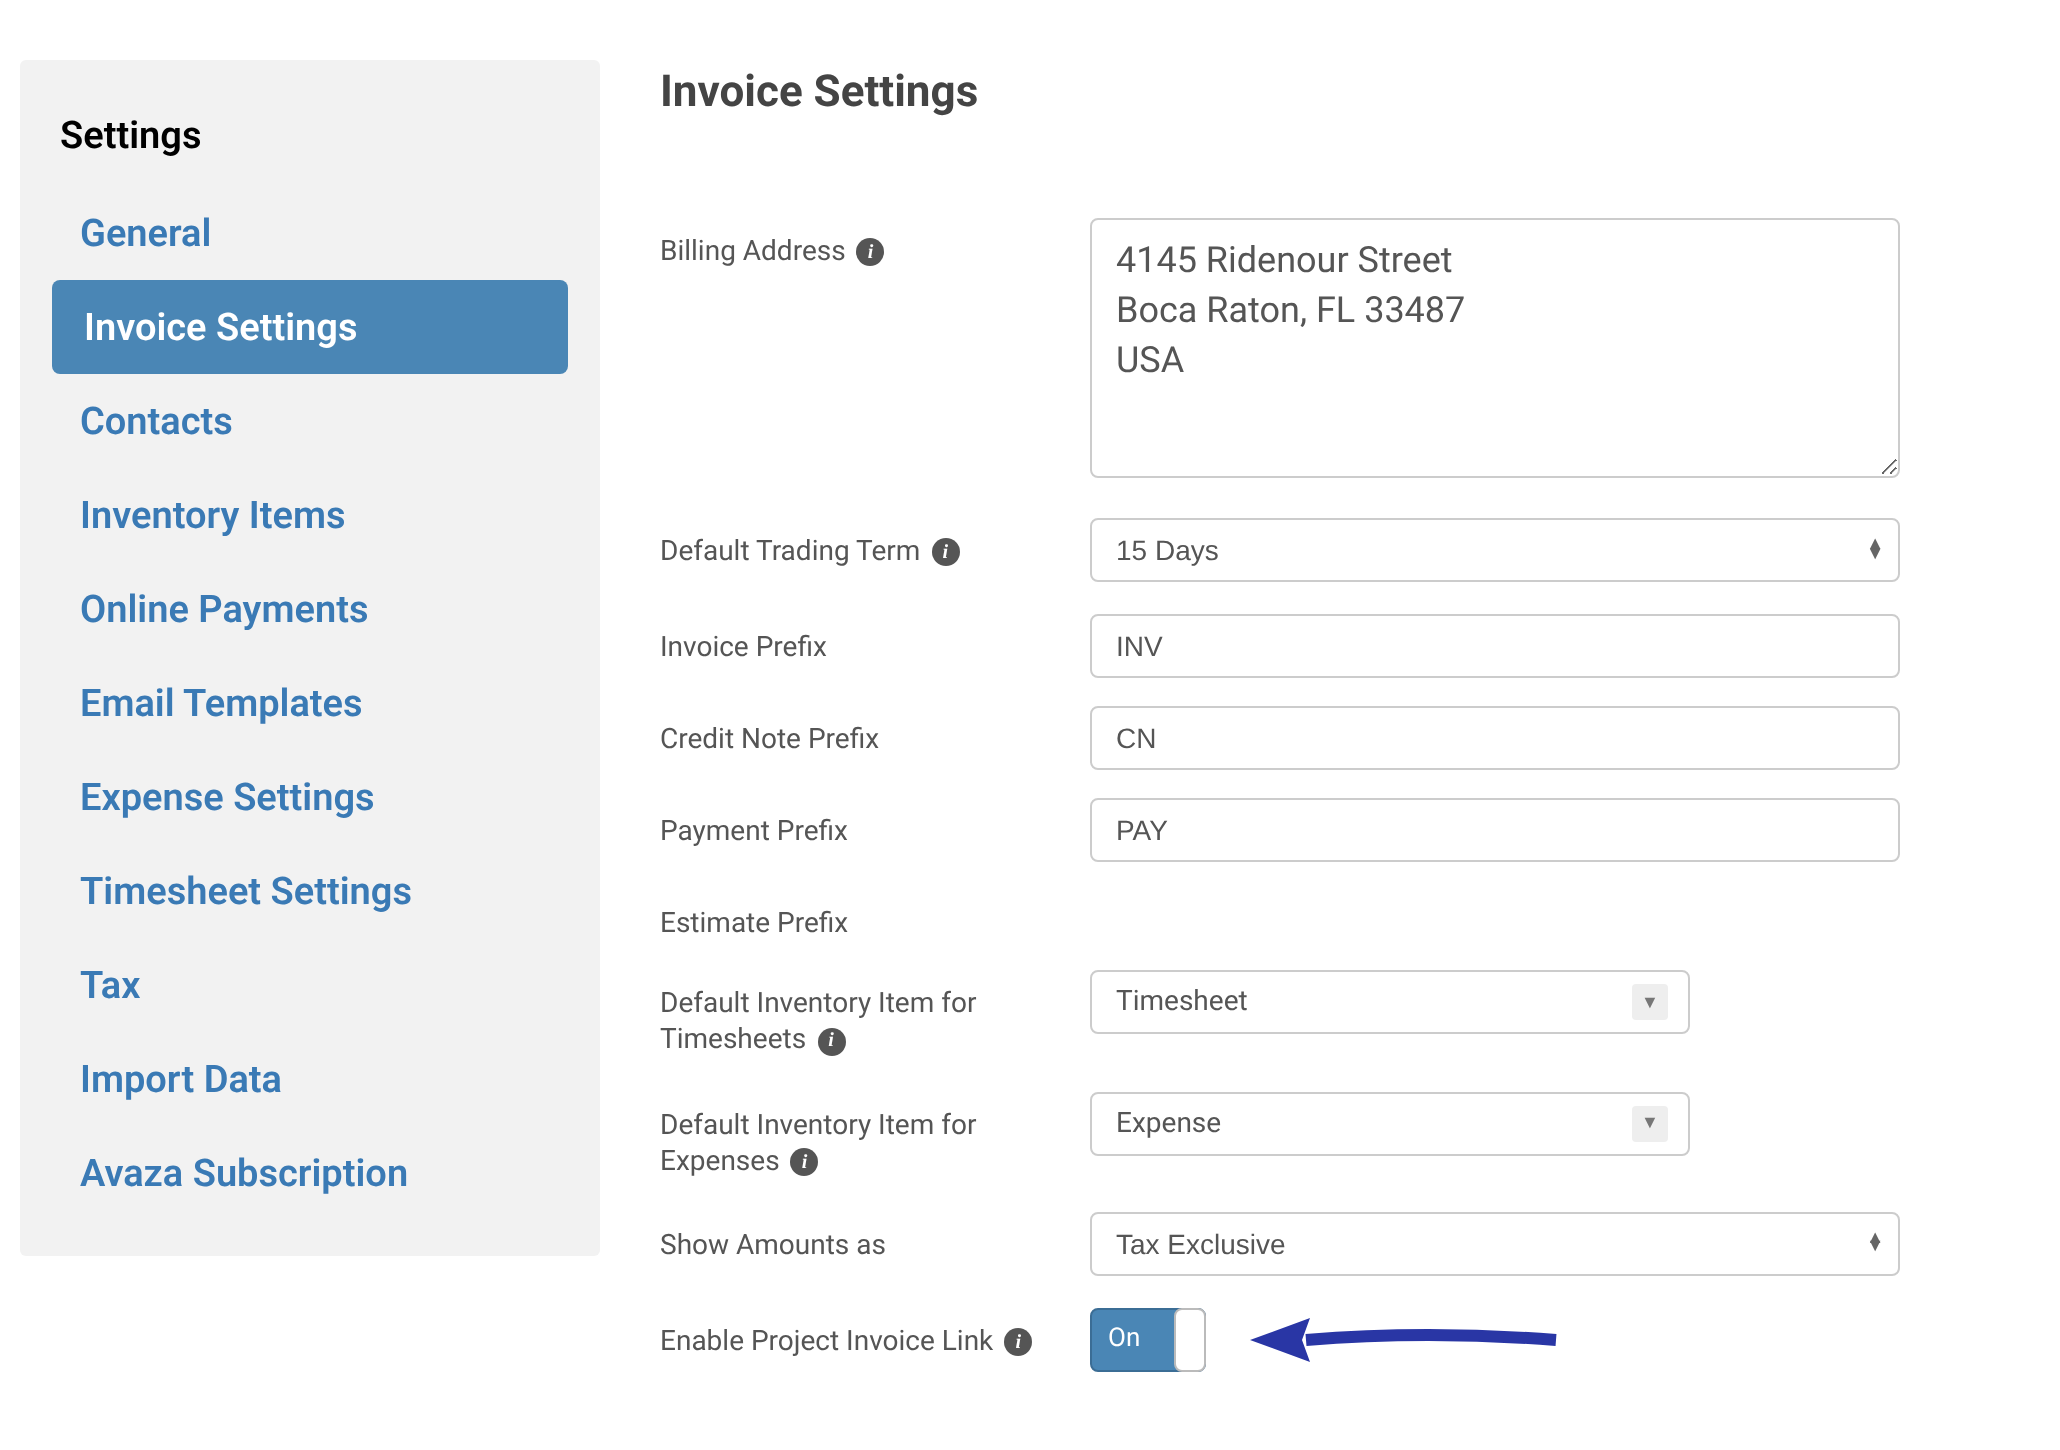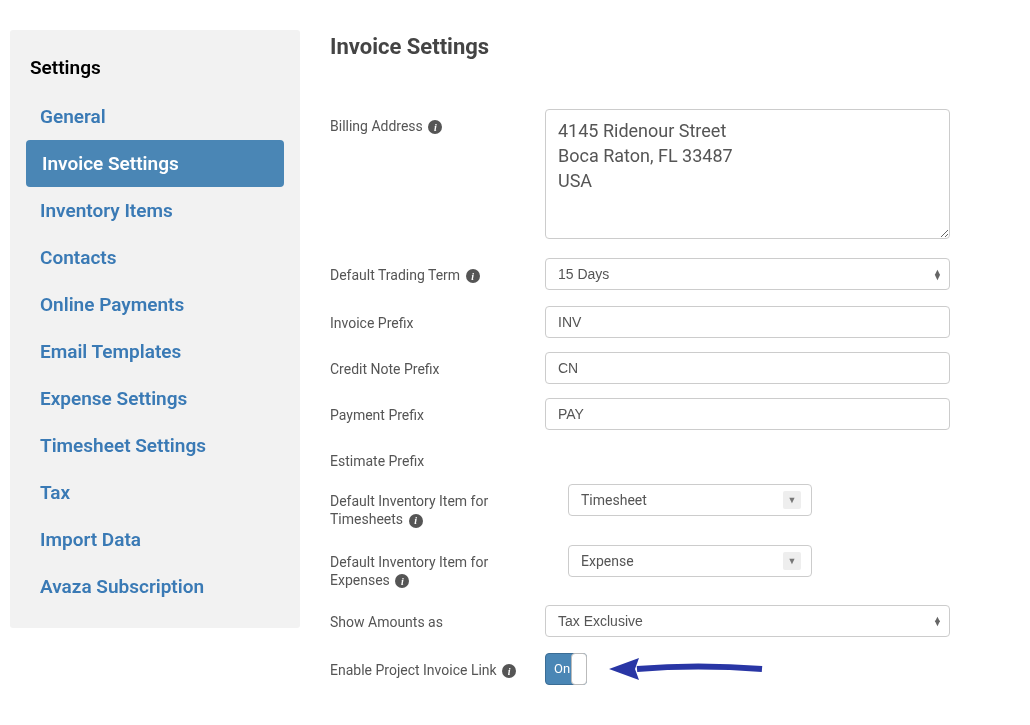--- a/index.html
+++ b/index.html
@@ -124,50 +124,49 @@
       top: 50%;
       transform: translateY(-50%);
       pointer-events: none;
       display: flex;
       flex-direction: column;
       line-height: 0.5;
       color: #666;
       font-size: 9px;
     }
     .dropdown-display {
-      width: 244px;
+      width: 300px;
       padding: 7px 12px;
       border: 1px solid #ccc;
       border-radius: 4px;
       font-size: 14px;
       color: #555;
       background: #fff;
       position: relative;
       cursor: pointer;
-      margin-left: 23px;
     }
     .dropdown-caret {
       position: absolute;
       right: 10px;
       top: 50%;
       transform: translateY(-50%);
       pointer-events: none;
       background: #eee;
       width: 18px;
       height: 18px;
       border-radius: 2px;
       display:flex;
       align-items:center;
       justify-content:center;
       font-size: 9px;
       color: #777;
     }
     .toggle-row { display: flex; align-items: center; }
     .toggle {
-      width: 42px;
+      width: 58px;
       height: 32px;
       background: #4a86b5;
       border: 1px solid #3b6d95;
       border-radius: 4px;
       position: relative;
       cursor: pointer;
       display: flex;
       align-items: center;
     }
     .toggle-label {
@@ -190,22 +189,22 @@
     }
   </style>
 </head>
 <body>
 
 <div class="container">
   <div class="sidebar">
     <div class="sidebar-title">Settings</div>
     <div class="sidebar-item">General</div>
     <div class="sidebar-item active">Invoice Settings</div>
+    <div class="sidebar-item">Contacts</div>
     <div class="sidebar-item">Inventory Items</div>
-    <div class="sidebar-item">Contacts</div>
     <div class="sidebar-item">Online Payments</div>
     <div class="sidebar-item">Email Templates</div>
     <div class="sidebar-item">Expense Settings</div>
     <div class="sidebar-item">Timesheet Settings</div>
     <div class="sidebar-item">Tax</div>
     <div class="sidebar-item">Import Data</div>
     <div class="sidebar-item">Avaza Subscription</div>
   </div>
 
   <div class="main">

